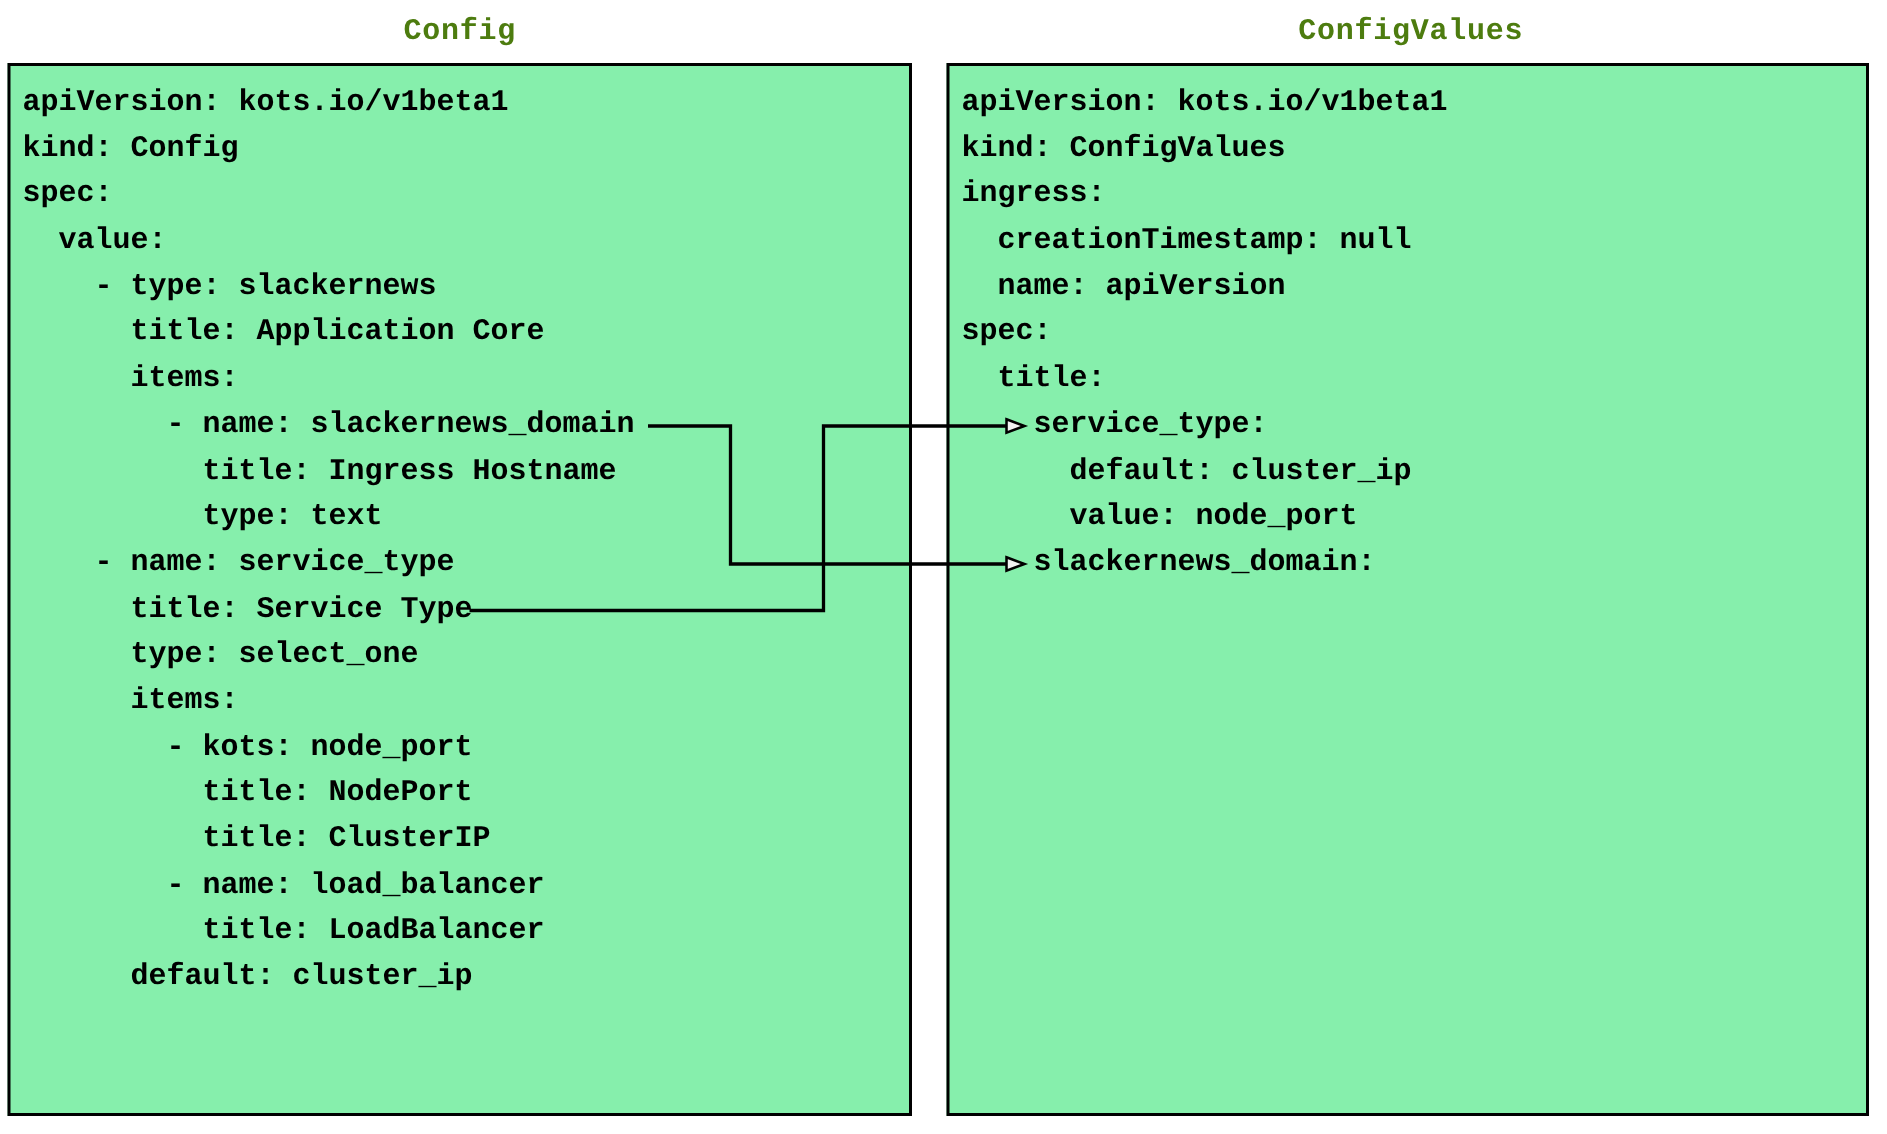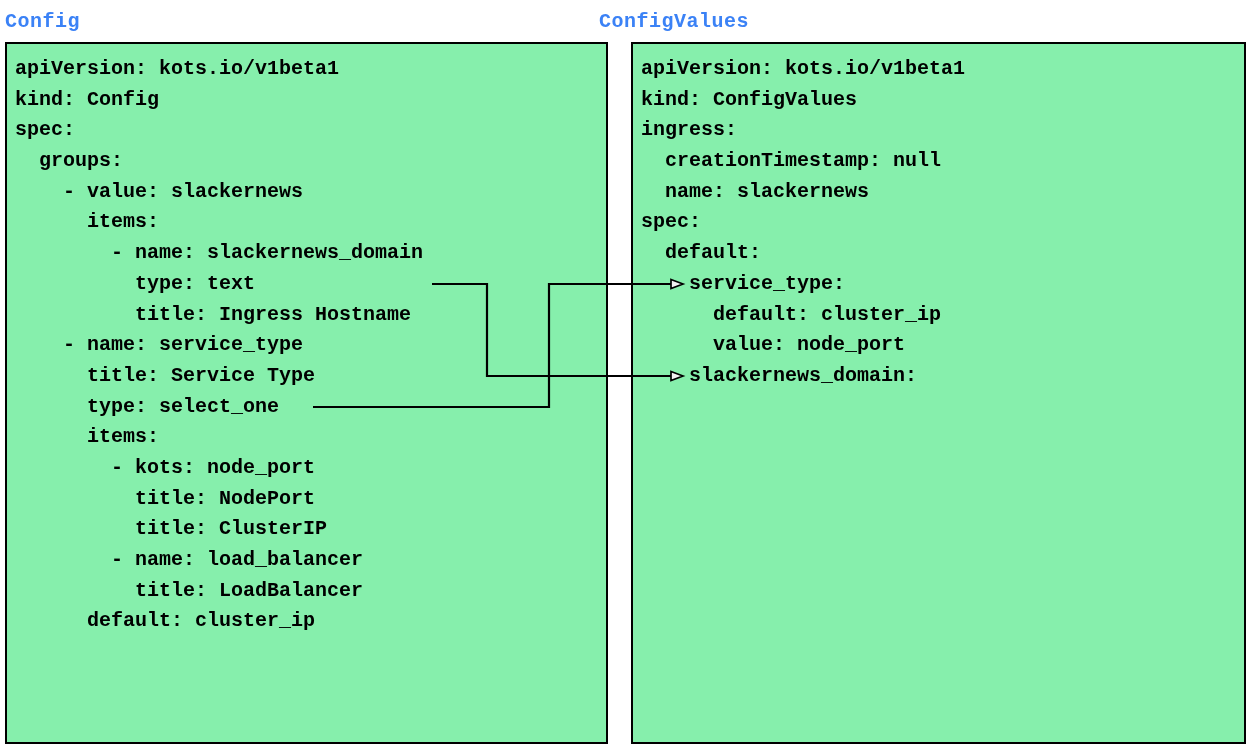--- a/index.html
+++ b/index.html
@@ -7,25 +7,25 @@
     width: 1258px; height: 756px;
     background: #ffffff;
     position: relative;
     font-family: "Liberation Mono", "DejaVu Sans Mono", monospace;
     overflow: hidden;
   }
   .stage { position: absolute; left: 0; top: 0; width: 1258px; height: 756px; }
 
   .panel-title {
     position: absolute; top: 6px; height: 32px; line-height: 32px;
-    text-align: left; font-weight: bold; font-size: 20px; color: #3b82f6;
+    text-align: center; font-weight: bold; font-size: 20px; color: #4d7c0f;
     letter-spacing: 0.5px;
   }
   .panel-title.config  { left: 5px;   width: 603px; }
-  .panel-title.values  { left: 599px; width: 615px; }
+  .panel-title.values  { left: 633px; width: 615px; }
 
   .box {
     position: absolute; top: 42px; height: 702px;
     background: #86efac;
     border: 2px solid #000000;
     box-sizing: border-box;
   }
   .box.config { left: 5px;   width: 603px; }
   .box.values { left: 631px; width: 615px; }
 
@@ -60,48 +60,49 @@
 
   <div class="panel-title config">Config</div>
 
   <div class="panel-title values">ConfigValues</div>
 
   <div class="box config">
     <div class="code">
         <div class="line">apiVersion: kots.io/v1beta1</div>
         <div class="line">kind: Config</div>
         <div class="line">spec:</div>
-        <div class="line">  groups:</div>
-        <div class="line">    - value: slackernews</div>
+        <div class="line">  value:</div>
+        <div class="line">    - type: slackernews</div>
+        <div class="line">      title: Application Core</div>
         <div class="line">      items:</div>
         <div class="line">        - name: slackernews_domain</div>
+        <div class="line">          title: Ingress Hostname</div>
         <div class="line">          type: text</div>
-        <div class="line">          title: Ingress Hostname</div>
         <div class="line">    - name: service_type</div>
         <div class="line">      title: Service Type</div>
         <div class="line">      type: select_one</div>
         <div class="line">      items:</div>
         <div class="line">        - kots: node_port</div>
         <div class="line">          title: NodePort</div>
         <div class="line">          title: ClusterIP</div>
         <div class="line">        - name: load_balancer</div>
         <div class="line">          title: LoadBalancer</div>
         <div class="line">      default: cluster_ip</div>
       </div>
   </div>
 
   <div class="box values">
     <div class="code">
         <div class="line">apiVersion: kots.io/v1beta1</div>
         <div class="line">kind: ConfigValues</div>
         <div class="line">ingress:</div>
         <div class="line">  creationTimestamp: null</div>
-        <div class="line">  name: slackernews</div>
+        <div class="line">  name: apiVersion</div>
         <div class="line">spec:</div>
-        <div class="line">  default:</div>
+        <div class="line">  title:</div>
         <div class="line">    service_type:</div>
         <div class="line">      default: cluster_ip</div>
         <div class="line">      value: node_port</div>
         <div class="line">    slackernews_domain:</div>
       </div>
   </div>
 
   <svg class="connectors" viewBox="0 0 1258 756" xmlns="http://www.w3.org/2000/svg">
 
     <g>

